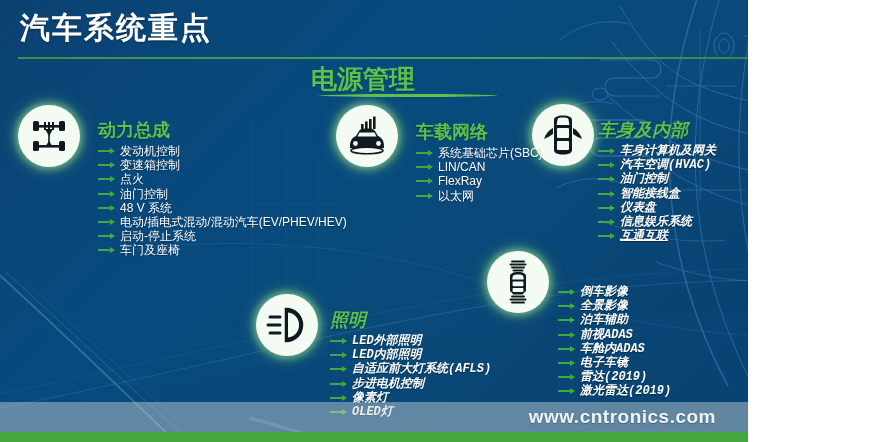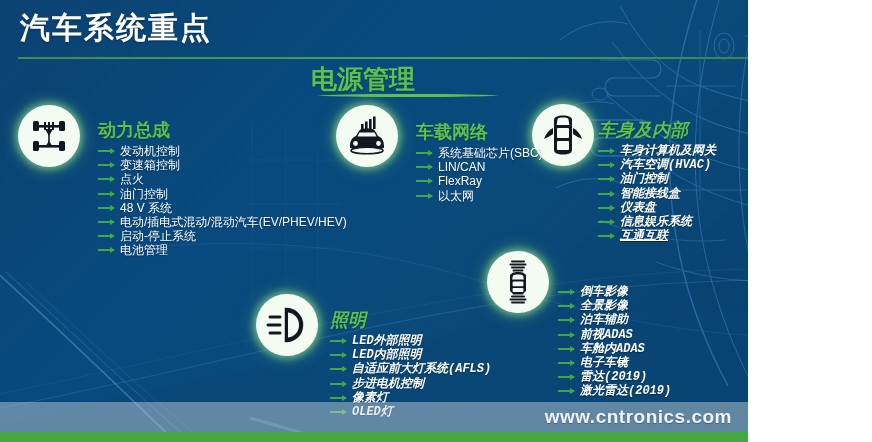--- a/index.html
+++ b/index.html
@@ -98,21 +98,21 @@
   #badge-autodrive  { left: 487px; top: 251px; }
   #grp-autodrive    { left: 558px; top: 285px; }
 
   
   .wm-band {
     position: absolute; left: 0; bottom: 10px;
     width: 872px; height: 30px;
     background: rgba(205,214,219,.45);
   }
   .wm-text {
-    position: absolute; right: 16px; bottom: 14px;
+    position: absolute; right: 32px; bottom: 14px;
     font-size: 19px; font-weight: bold;
     color: rgba(255,255,255,.92);
     letter-spacing: .5px;
     text-shadow: 0 1px 1px rgba(40,60,80,.5);
     text-align: center;
   }
   .bottom-bar {
     position: absolute; left: 0; bottom: 0;
     width: 872px; height: 10px;
     background: #44a63e;
@@ -290,21 +290,21 @@
   <div class="group" id="grp-powertrain">
     <div class="group-head">动力总成</div>
     <ul class="items">
       <li><span class="arrow"></span><span>发动机控制</span></li>
       <li><span class="arrow"></span><span>变速箱控制</span></li>
       <li><span class="arrow"></span><span>点火</span></li>
       <li><span class="arrow"></span><span>油门控制</span></li>
       <li><span class="arrow"></span><span>48 V 系统</span></li>
       <li><span class="arrow"></span><span>电动/插电式混动/混动汽车(EV/PHEV/HEV)</span></li>
       <li><span class="arrow"></span><span>启动-停止系统</span></li>
-      <li><span class="arrow"></span><span>电池管理</span></li>
+      <li><span class="arrow"></span><span>车门及座椅</span></li>
     </ul>
   </div>
 
   <div class="group" id="grp-network">
     <div class="group-head">车载网络</div>
     <ul class="items">
       <li><span class="arrow"></span><span>系统基础芯片(SBC)</span></li>
       <li><span class="arrow"></span><span>LIN/CAN</span></li>
       <li><span class="arrow"></span><span>FlexRay</span></li>
       <li><span class="arrow"></span><span>以太网</span></li>

